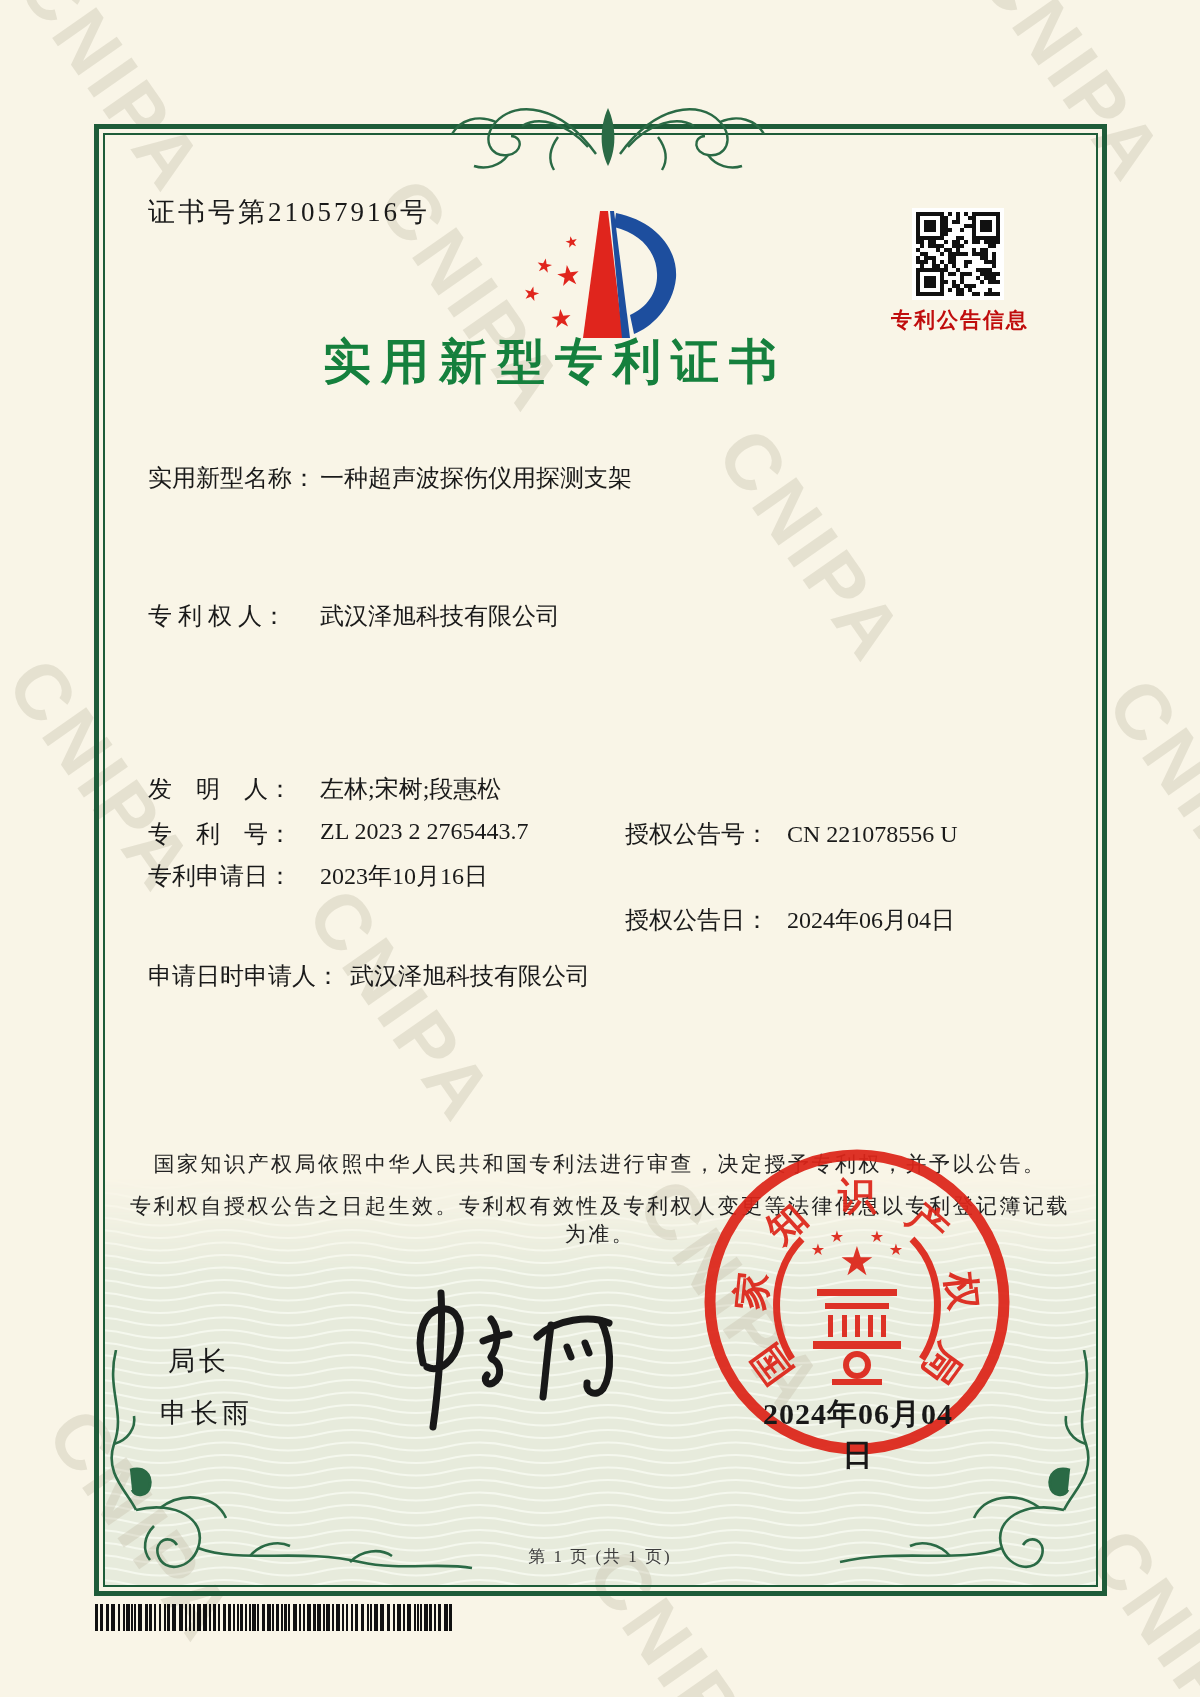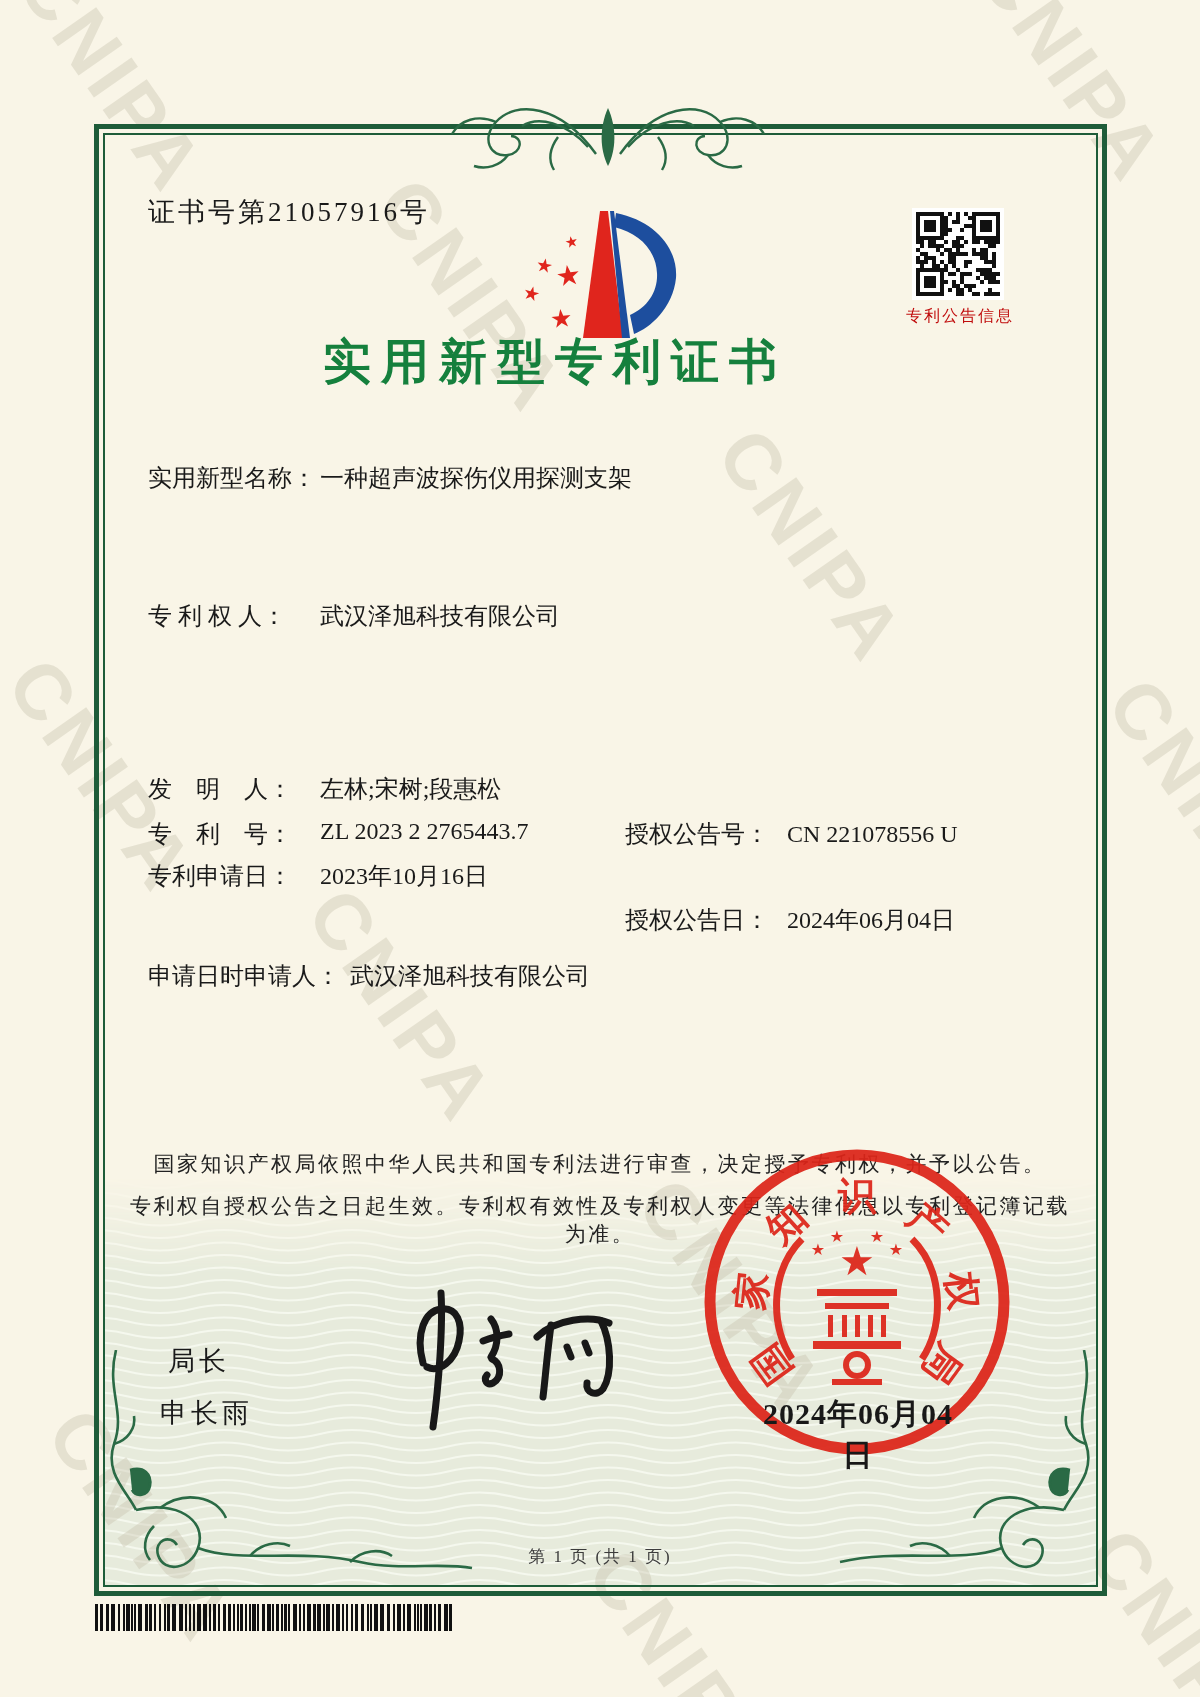--- a/index.html
+++ b/index.html
@@ -26,21 +26,21 @@
   .frame-inner{position:absolute;left:103px;top:133px;width:995px;height:1454px;
     border:2px solid #1e5c39;box-sizing:border-box;z-index:2;}
   .ornament{position:absolute;z-index:2;}
   
   .cert-no{position:absolute;left:148px;top:194px;font-size:27px;letter-spacing:3px;z-index:3;}
   .logo{position:absolute;left:510px;top:203px;width:175px;height:145px;z-index:3;}
   .logo-star{position:absolute;color:#e0251d;line-height:1;z-index:3;}
   .qr-box{position:absolute;left:912px;top:208px;width:92px;height:92px;background:#fff;
     padding:0;z-index:3;display:flex;align-items:center;justify-content:center;}
   .qr-caption{position:absolute;left:860px;top:306px;width:200px;text-align:center;
-    font-size:16px;font-weight:normal;color:#c00d0d;letter-spacing:2px;z-index:3;}
+    font-size:21px;font-weight:bold;color:#c00d0d;letter-spacing:2px;z-index:3;}
   .title{position:absolute;left:155px;top:330px;width:800px;text-align:center;
     font-size:48px;font-weight:bold;letter-spacing:10px;color:#15803d;z-index:3;}
   
   .row{position:absolute;left:148px;font-size:24px;z-index:3;white-space:nowrap;}
   .row .lbl{display:inline-block;min-width:172px;}
   .row .lbl.wide{min-width:0;margin-right:10px;}
   .row .val{display:inline-block;vertical-align:top;}
   .row2{position:absolute;left:625px;font-size:24px;z-index:3;white-space:nowrap;}
   .row2 .lbl{display:inline-block;min-width:162px;}
   .addr-lines div{line-height:34px;}

